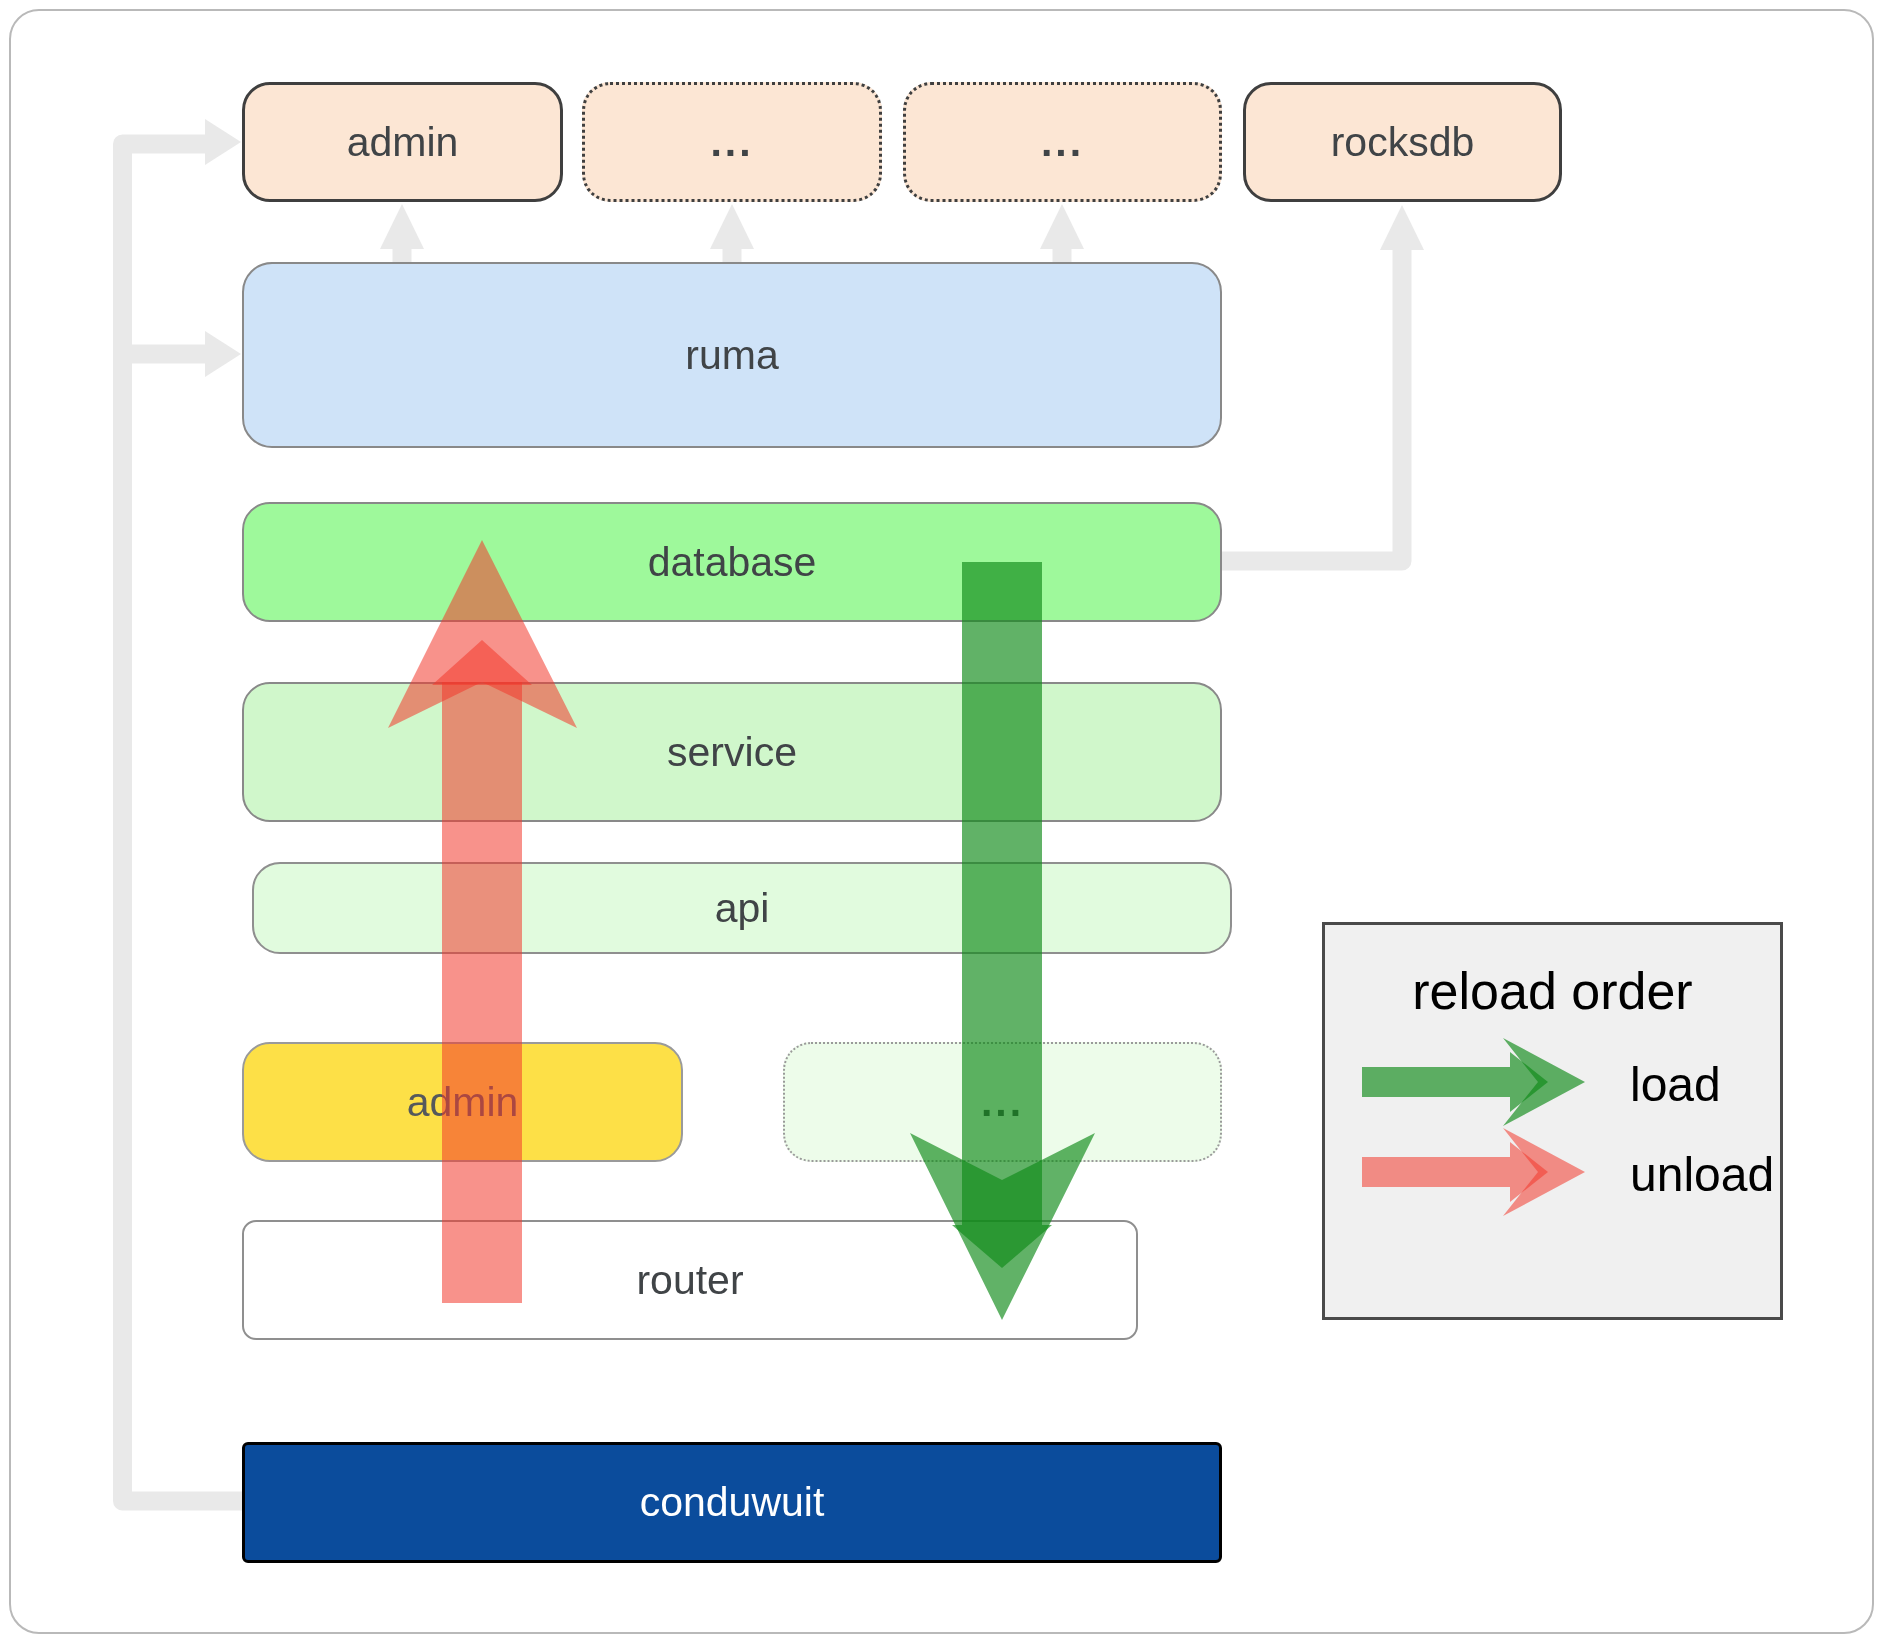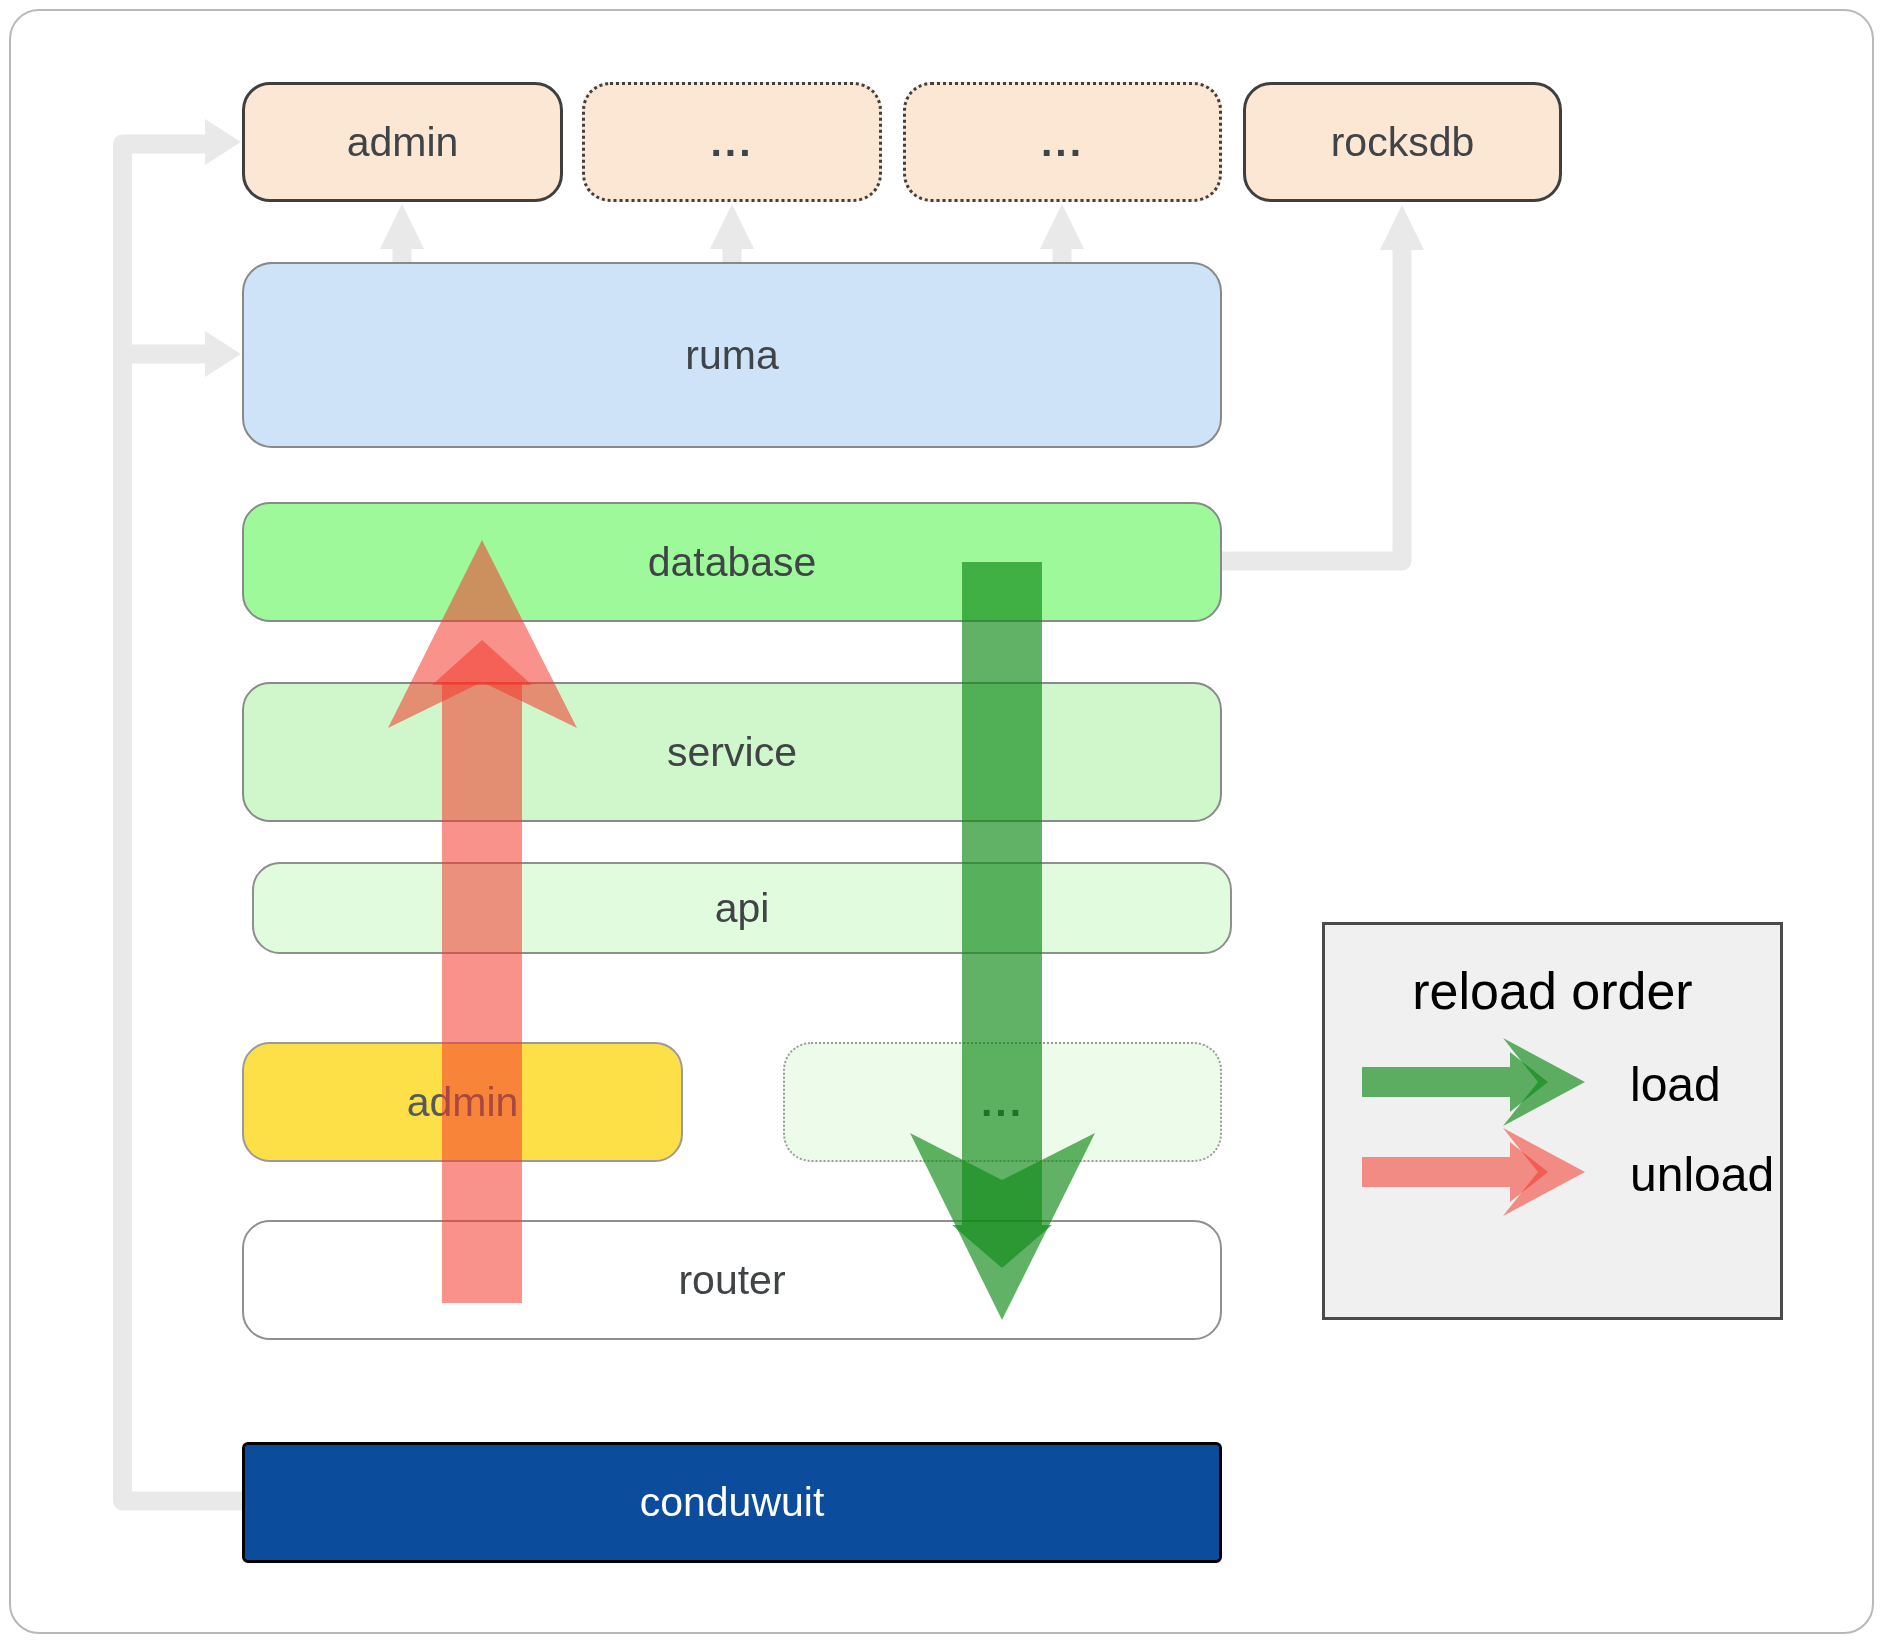--- a/index.html
+++ b/index.html
@@ -99,21 +99,21 @@
     <span>api</span>
   </div>
 
   <div class="box admin" style="left:242px;top:1042px;width:441px;height:120px;">
     <span>admin</span>
   </div>
   <div class="box light-dotted" style="left:783px;top:1042px;width:439px;height:120px;">
     <span class="dots">...</span>
   </div>
 
-  <div class="box router" style="left:242px;top:1220px;width:980px;height:120px;">
+  <div class="box router" style="left:242px;top:1220px;width:896px;height:120px;border-radius:14px;">
     <span>router</span>
   </div>
 
   <div class="box conduwuit" style="left:242px;top:1442px;width:980px;height:121px;">
     <span>conduwuit</span>
   </div>
 
   <div class="legend">
     <div class="legend-title">reload order</div>
     <div class="legend-label load">load</div>

